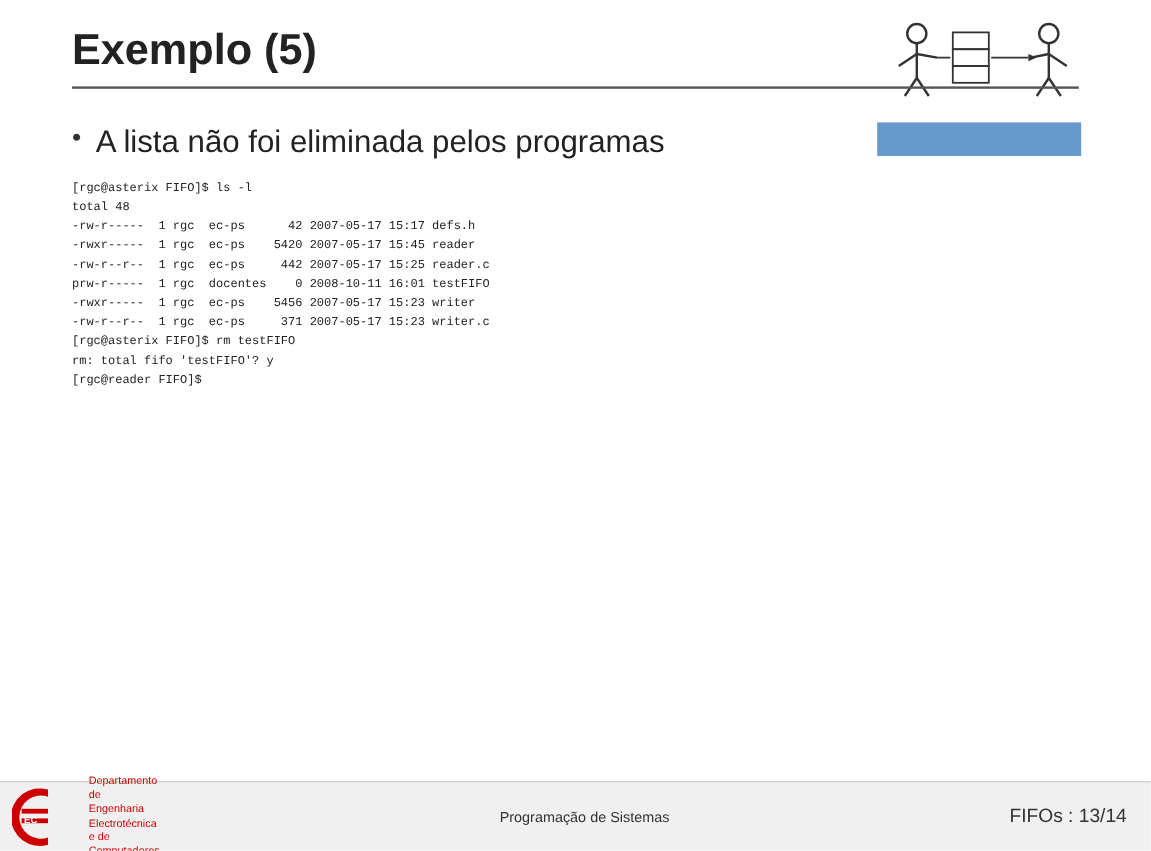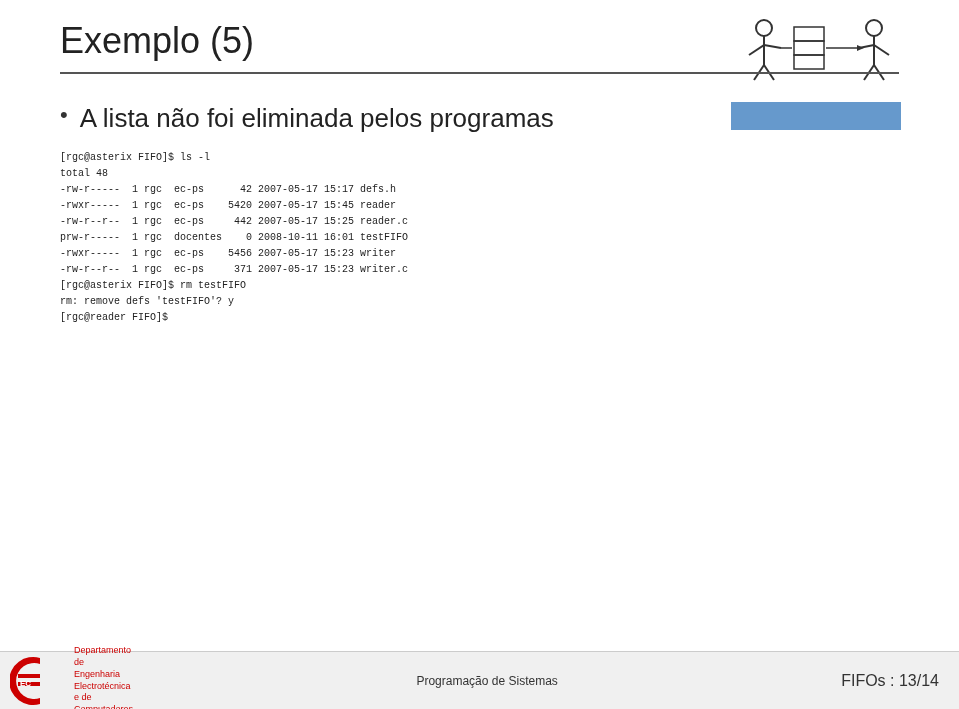--- a/index.html
+++ b/index.html
@@ -23,21 +23,21 @@
     
     .header {
       position: absolute;
       top: 20px;
       left: 60px;
       right: 60px;
     }
 
     .title {
       font-size: 36px;
-      font-weight: normal;
+      font-weight: bold;
       color: #222222;
       margin-bottom: 8px;
     }
 
     .divider-line {
       width: 100%;
       height: 2px;
       background: #555555;
       margin-top: 10px;
     }
@@ -204,21 +204,21 @@
     <div class="code-block">
       <span class="line">[rgc@asterix FIFO]$ ls -l</span>
       <span class="line">total 48</span>
       <span class="line">-rw-r-----  1 rgc  ec-ps      42 2007-05-17 15:17 defs.h</span>
       <span class="line">-rwxr-----  1 rgc  ec-ps    5420 2007-05-17 15:45 reader</span>
       <span class="line">-rw-r--r--  1 rgc  ec-ps     442 2007-05-17 15:25 reader.c</span>
       <span class="line">prw-r-----  1 rgc  docentes    0 2008-10-11 16:01 testFIFO</span>
       <span class="line">-rwxr-----  1 rgc  ec-ps    5456 2007-05-17 15:23 writer</span>
       <span class="line">-rw-r--r--  1 rgc  ec-ps     371 2007-05-17 15:23 writer.c</span>
       <span class="line">[rgc@asterix FIFO]$ rm testFIFO</span>
-      <span class="line">rm: remove defs 'testFIFO'? y</span>
+      <span class="line">rm: total fifo 'testFIFO'? y</span>
       <span class="line">[rgc@reader FIFO]$</span>
     </div>
   </div>
 
   <div class="footer">
     <div class="footer-logo">
 
       <svg class="logo-graphic" viewBox="0 0 60 50">
 
         <path d="M30,2 A24,24 0 1,0 30,48 L30,42 A18,18 0 1,1 30,8 Z" fill="#cc0000"></path>

